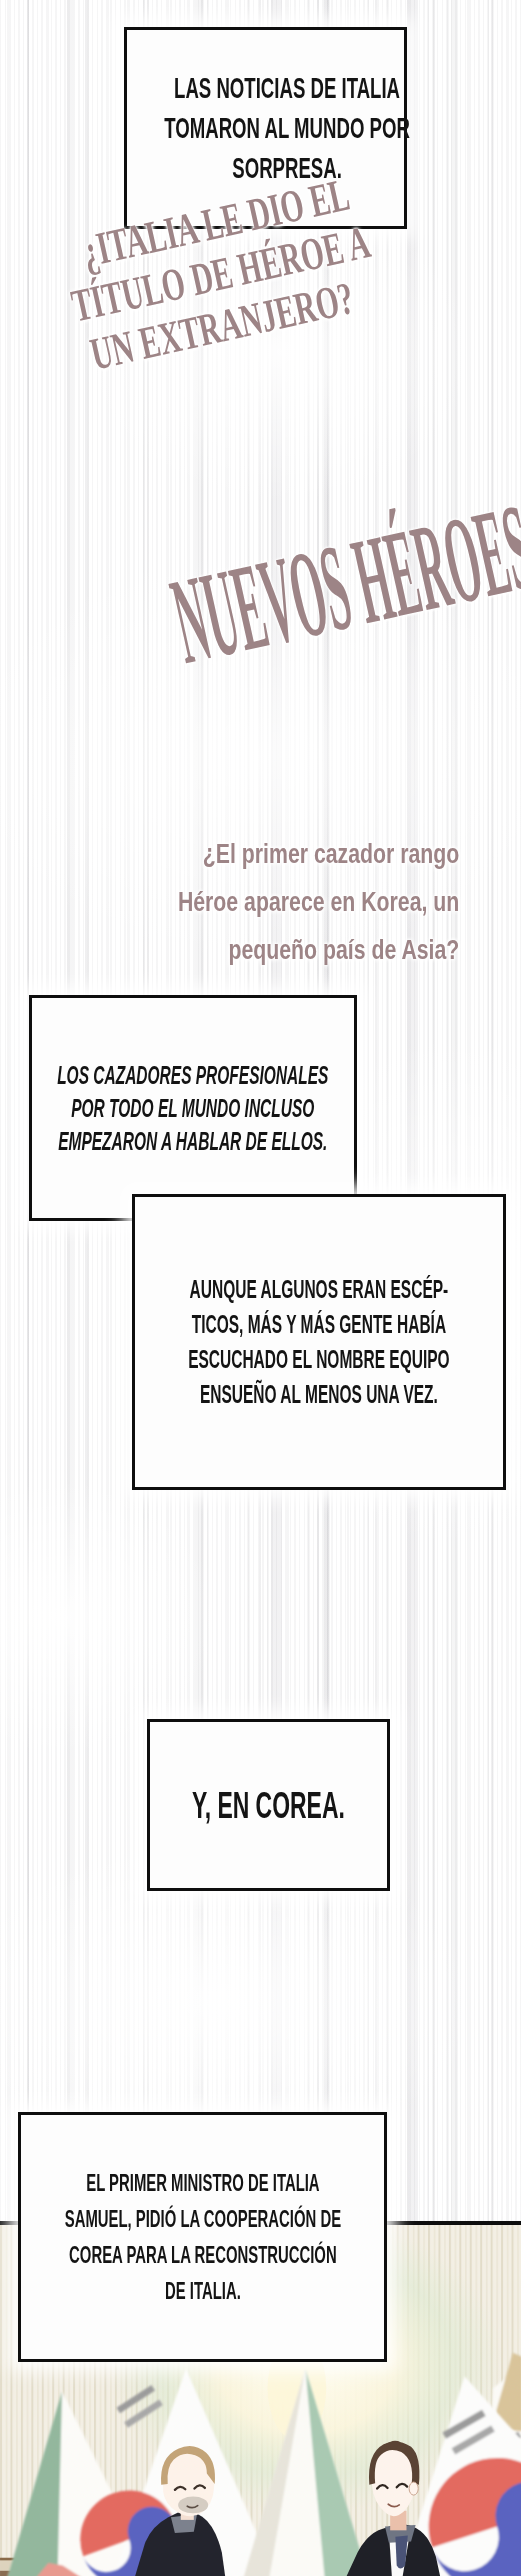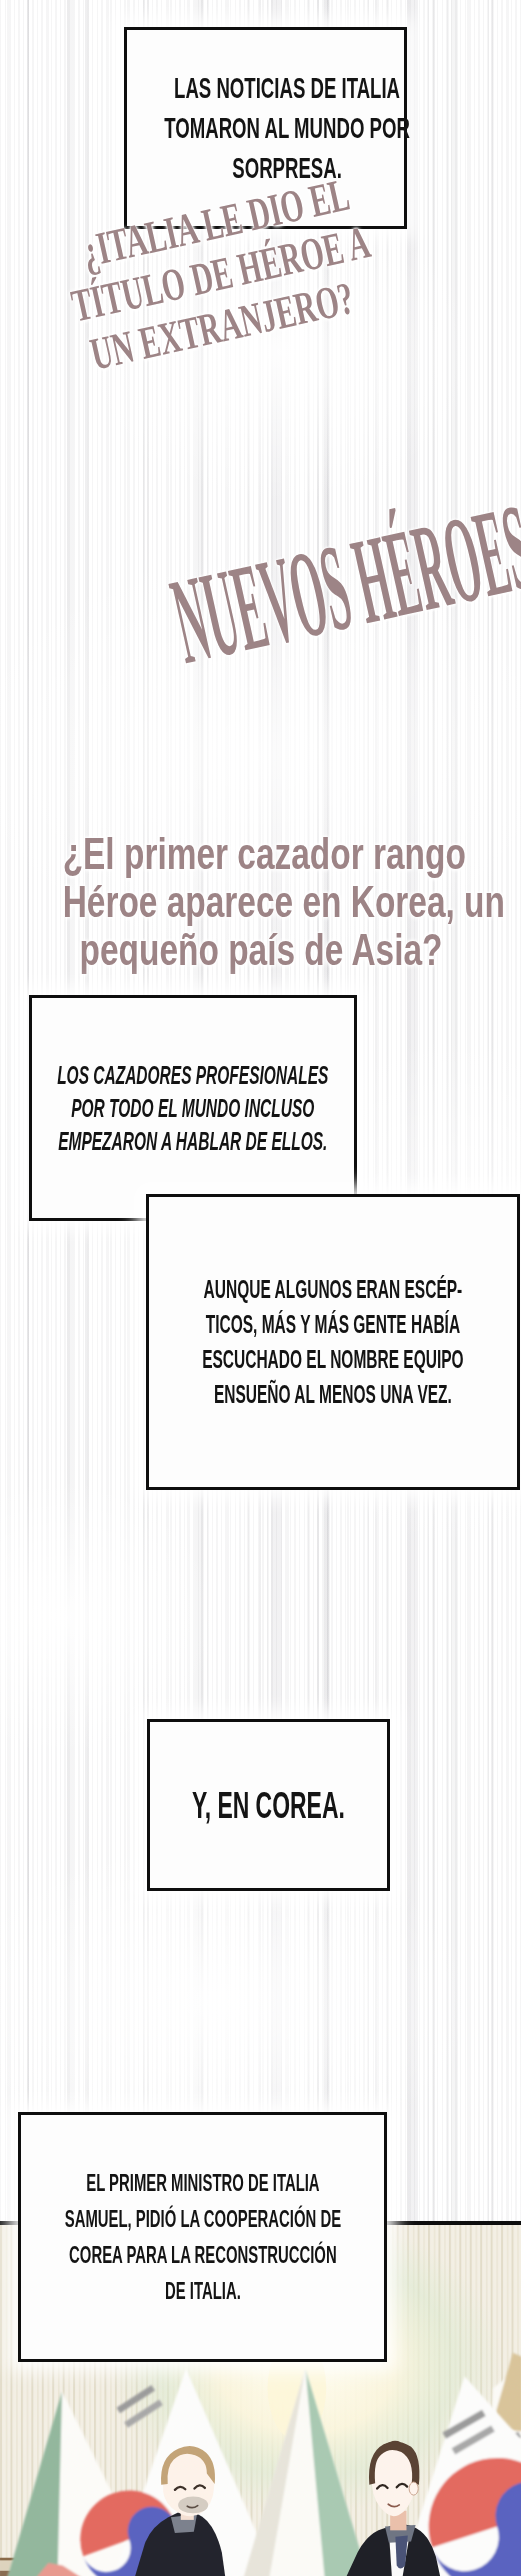--- a/index.html
+++ b/index.html
@@ -54,22 +54,22 @@
   .shout .ln.i1 { margin-left:22px; }
   .shout .ln.i3 { margin-left:7.8px; }
   .banner {
     position:absolute; left:163px; top:563px; width:1043px;
     transform:rotate(-12.5deg); transform-origin:left top;
     font-family:"Liberation Serif", serif; font-size:124px; line-height:124px;
     white-space:nowrap;
   }
   .banner .ln { transform:scaleX(0.34); transform-origin:left center; }
   .headline {
-    position:absolute; left:0; top:830px; width:522px; text-align:center;
-    font-size:44px; line-height:48px; white-space:nowrap;
+    position:absolute; left:0; top:830px; width:522px; text-align:right;
+    font-size:28px; line-height:48px; white-space:nowrap;
   }
   .headline .ln { transform:scaleX(0.76); transform-origin:50% 50%; }
 
   
   .panel {
     position:absolute; left:0; top:2221px; width:522px; height:355px;
     border-top:4.6px solid #0e0e0e; box-sizing:border-box; overflow:hidden;
   }
   .panel svg { display:block; }
 </style>
@@ -105,21 +105,21 @@
   </div>
 
   <div class="cap-box" style="left:29px; top:995px; width:322px; height:220px; z-index:1;font-style:italic;">
     <div class="stack cond cap-std-size">
       <div>LOS CAZADORES PROFESIONALES</div>
       <div>POR TODO EL MUNDO INCLUSO</div>
       <div>EMPEZARON A HABLAR DE ELLOS.</div>
     </div>
   </div>
 
-  <div class="cap-box" style="left:132px; top:1194px; width:368px; height:290px; z-index:2;margin-left:14px;">
+  <div class="cap-box" style="left:132px; top:1194px; width:368px; height:290px; z-index:2;">
     <div class="stack cond cap-skep-size">
       <div>AUNQUE ALGUNOS ERAN ESCÉP-</div>
       <div>TICOS, MÁS Y MÁS GENTE HABÍA</div>
       <div>ESCUCHADO EL NOMBRE EQUIPO</div>
       <div>ENSUEÑO AL MENOS UNA VEZ.</div>
     </div>
   </div>
 
   <div class="cap-box" style="left:147px; top:1719px; width:237px; height:166px;">
     <div class="stack cond cap-korea-size">

